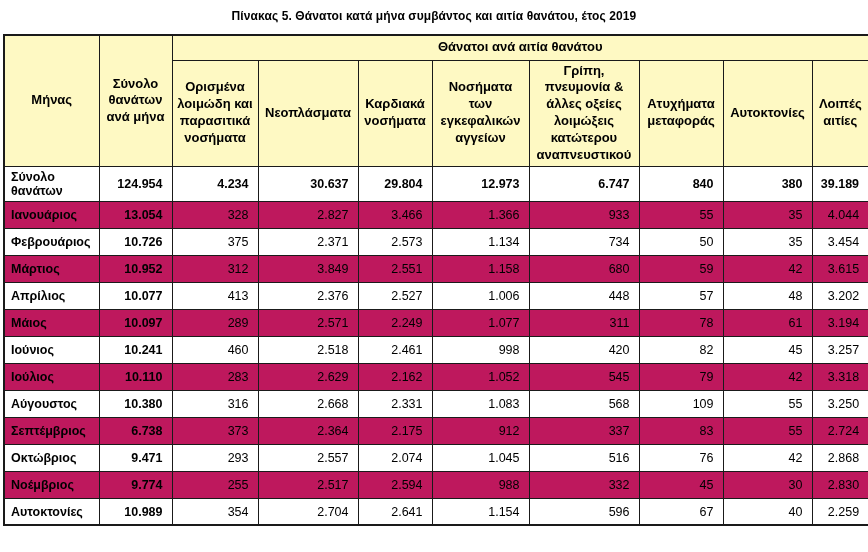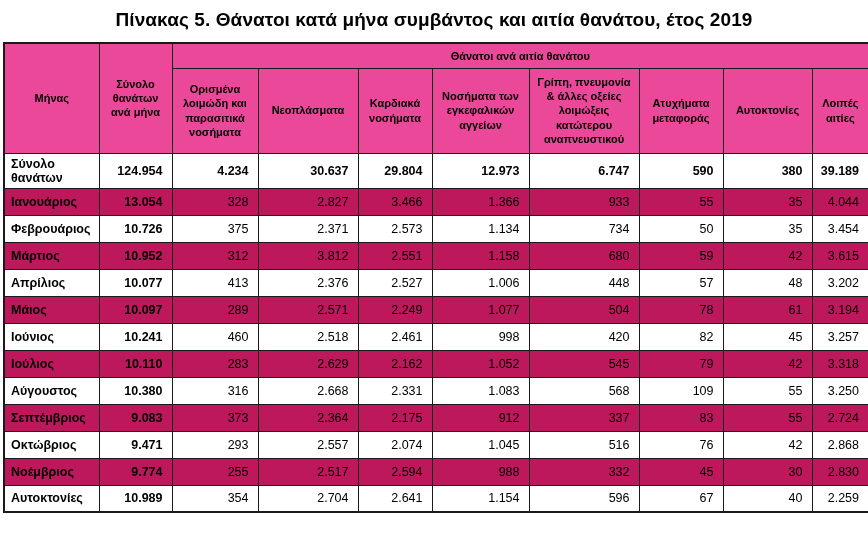--- a/index.html
+++ b/index.html
@@ -2,31 +2,31 @@
 <html><head>
 <meta charset="utf-8">
 <style>
   html,body { margin:0; padding:0; }
   body {
     width:868px; height:552px; background:#ffffff; overflow:hidden;
     font-family:"Liberation Sans", sans-serif; color:#000;
     -webkit-font-smoothing:antialiased;
   }
   .page-title {
-    text-align:center; font-weight:bold; font-size:19px;
+    text-align:center; font-weight:bold; font-size:12px;
     padding:9px 0 11px 0; letter-spacing:0.1px;
   }
   table.deaths {
     border-collapse:collapse; table-layout:fixed;
     margin-left:3px; width:862px;
     border:2px solid #1a1a1a;
   }
   .deaths th, .deaths td { border:1px solid #1a1a1a; overflow:hidden; }
   .deaths th.hdr {
-    background:#ec4899; font-weight:bold; font-size:11px;
+    background:#fef9c3; font-weight:bold; font-size:13px;
     text-align:center; vertical-align:middle; padding:2px 3px; line-height:1.3;
   }
   .deaths tr.group-row { height:25px; }
   .deaths tr.subhdr-row { height:85px; }
   .deaths td {
     font-size:12.5px; text-align:right; padding:3px 9px 3px 3px;
     vertical-align:middle; background:#ffffff;
   }
   .deaths td.month-cell {
     text-align:left; font-weight:bold; padding:3px 3px 3px 6px;
@@ -74,21 +74,21 @@
   </thead>
   <tbody>
       <tr class="total-row">
         <td class="month-cell">Σύνολο θανάτων</td>
         <td class="total-cell">124.954</td>
         <td>4.234</td>
         <td>30.637</td>
         <td>29.804</td>
         <td>12.973</td>
         <td>6.747</td>
-        <td>590</td>
+        <td>840</td>
         <td>380</td>
         <td>39.189</td>
       </tr>
       <tr class=" stripe">
         <td class="month-cell">Ιανουάριος</td>
         <td class="total-cell">13.054</td>
         <td>328</td>
         <td>2.827</td>
         <td>3.466</td>
         <td>1.366</td>
@@ -106,21 +106,21 @@
         <td>1.134</td>
         <td>734</td>
         <td>50</td>
         <td>35</td>
         <td>3.454</td>
       </tr>
       <tr class=" stripe">
         <td class="month-cell">Μάρτιος</td>
         <td class="total-cell">10.952</td>
         <td>312</td>
-        <td>3.812</td>
+        <td>3.849</td>
         <td>2.551</td>
         <td>1.158</td>
         <td>680</td>
         <td>59</td>
         <td>42</td>
         <td>3.615</td>
       </tr>
       <tr class="">
         <td class="month-cell">Απρίλιος</td>
         <td class="total-cell">10.077</td>
@@ -133,21 +133,21 @@
         <td>48</td>
         <td>3.202</td>
       </tr>
       <tr class=" stripe">
         <td class="month-cell">Μάιος</td>
         <td class="total-cell">10.097</td>
         <td>289</td>
         <td>2.571</td>
         <td>2.249</td>
         <td>1.077</td>
-        <td>504</td>
+        <td>311</td>
         <td>78</td>
         <td>61</td>
         <td>3.194</td>
       </tr>
       <tr class="">
         <td class="month-cell">Ιούνιος</td>
         <td class="total-cell">10.241</td>
         <td>460</td>
         <td>2.518</td>
         <td>2.461</td>
@@ -176,21 +176,21 @@
         <td>2.668</td>
         <td>2.331</td>
         <td>1.083</td>
         <td>568</td>
         <td>109</td>
         <td>55</td>
         <td>3.250</td>
       </tr>
       <tr class=" stripe">
         <td class="month-cell">Σεπτέμβριος</td>
-        <td class="total-cell">9.083</td>
+        <td class="total-cell">6.738</td>
         <td>373</td>
         <td>2.364</td>
         <td>2.175</td>
         <td>912</td>
         <td>337</td>
         <td>83</td>
         <td>55</td>
         <td>2.724</td>
       </tr>
       <tr class="">

